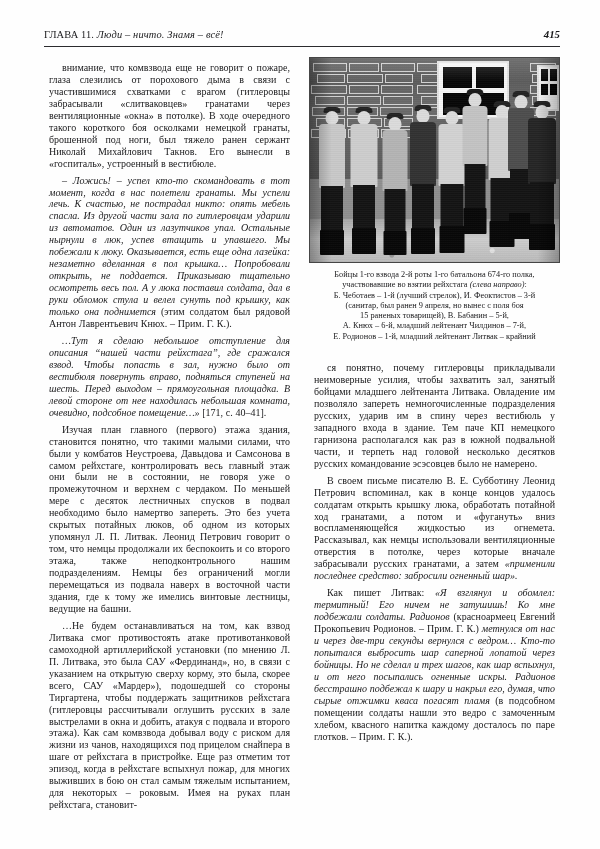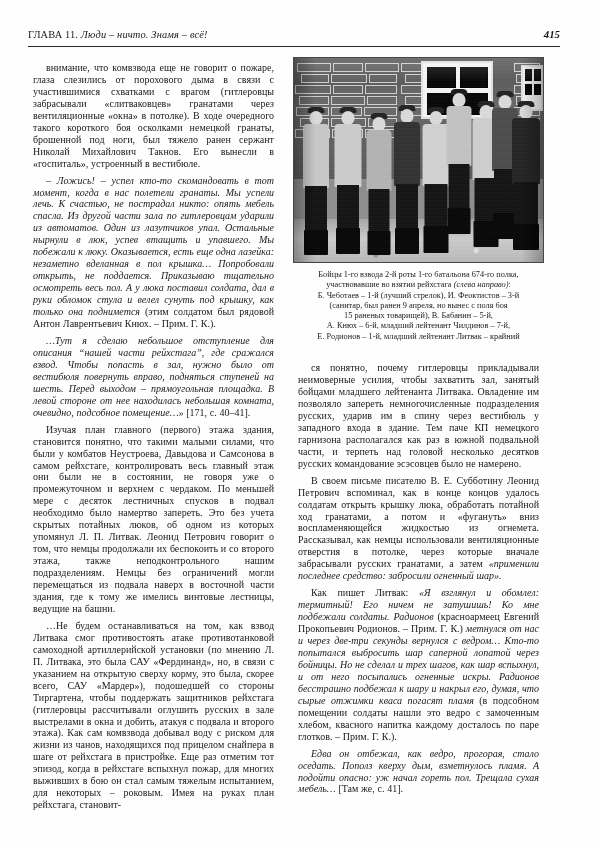--- a/index.html
+++ b/index.html
@@ -13,21 +13,21 @@
     height: 849px;
     overflow: hidden;
     font-family: "Liberation Serif", "DejaVu Serif", serif;
     color: #19191b;
   }
   .page {
     position: relative;
     width: 600px;
     height: 849px;
     box-sizing: border-box;
-    padding: 28px 40px 22px 28px;
+    padding: 28px 40px 22px 44px;
     background: #fefefe;
   }
 
   
   .runhead {
     display: flex;
     align-items: baseline;
     justify-content: space-between;
     border-bottom: 1.1px solid #2b2b2e;
     padding-bottom: 2px;
@@ -402,18 +402,17 @@
 
       <div class="gap-after-caption"></div>
 
       <p>ся понятно, почему гитлеровцы прикладывали неимоверные усилия, чтобы захватить зал, занятый бойцами младшего лейтенанта Литвака. Овладение им позволяло запереть немногочисленные подразделения русских, ударив им в спину через вестибюль у западного входа в здание. Тем паче КП немецкого гарнизона располагался как раз в южной подвальной части, и терпеть над головой несколько десятков русских командование эсэсовцев было не намерено.</p>
 
       <p><span>В своем письме писателю В. Е. Субботину Леонид Петрович вспоминал, как в конце концов удалось солдатам открыть крышку люка, обработать потайной ход гранатами, а потом и «фугануть» вниз воспламеняющейся жидкостью из огнемета. Рассказывал, как немцы использовали вентиляционные отверстия в потолке, через которые вначале забрасывали русских гранатами, а затем</span>
         <span class="it">«применили последнее средство: забросили огненный шар».</span></p>
 
       <p><span>Как пишет Литвак: </span><span class="it">«Я взглянул и обомлел: термитный! Его ничем не затушишь! Ко мне подбежали солдаты. Радионов</span><span> (красноармеец Евгений Прокопьевич Родионов. – Прим. Г. К.) </span><span class="it">метнулся от нас и через две-три секунды вернулся с ведром… Кто-то попытался выбросить шар саперной лопатой через бойницы. Но не сделал и трех шагов, как шар вспыхнул, и от него посыпались огненные искры. Радионов бесстрашно подбежал к шару и накрыл его, думая, что сырые отжимки кваса погасят пламя</span><span> (в подсобном помещении солдаты нашли это ведро с замоченным хлебом, квасного напитка каждому досталось по паре глотков. – Прим. Г. К.).</span></p>
 
-      <p class="ital"><span>Едва он отбежал, как ведро, прогорая, стало оседать. Пополз кверху дым, взметнулось пламя. А подойти опасно: уж начал гореть пол. Трещала сухая мебель…</span><span class="rm"> [Там же, с. 41].</span></p>
 
 
     </div>
   </div>
 </div>
 
 </body></html>

